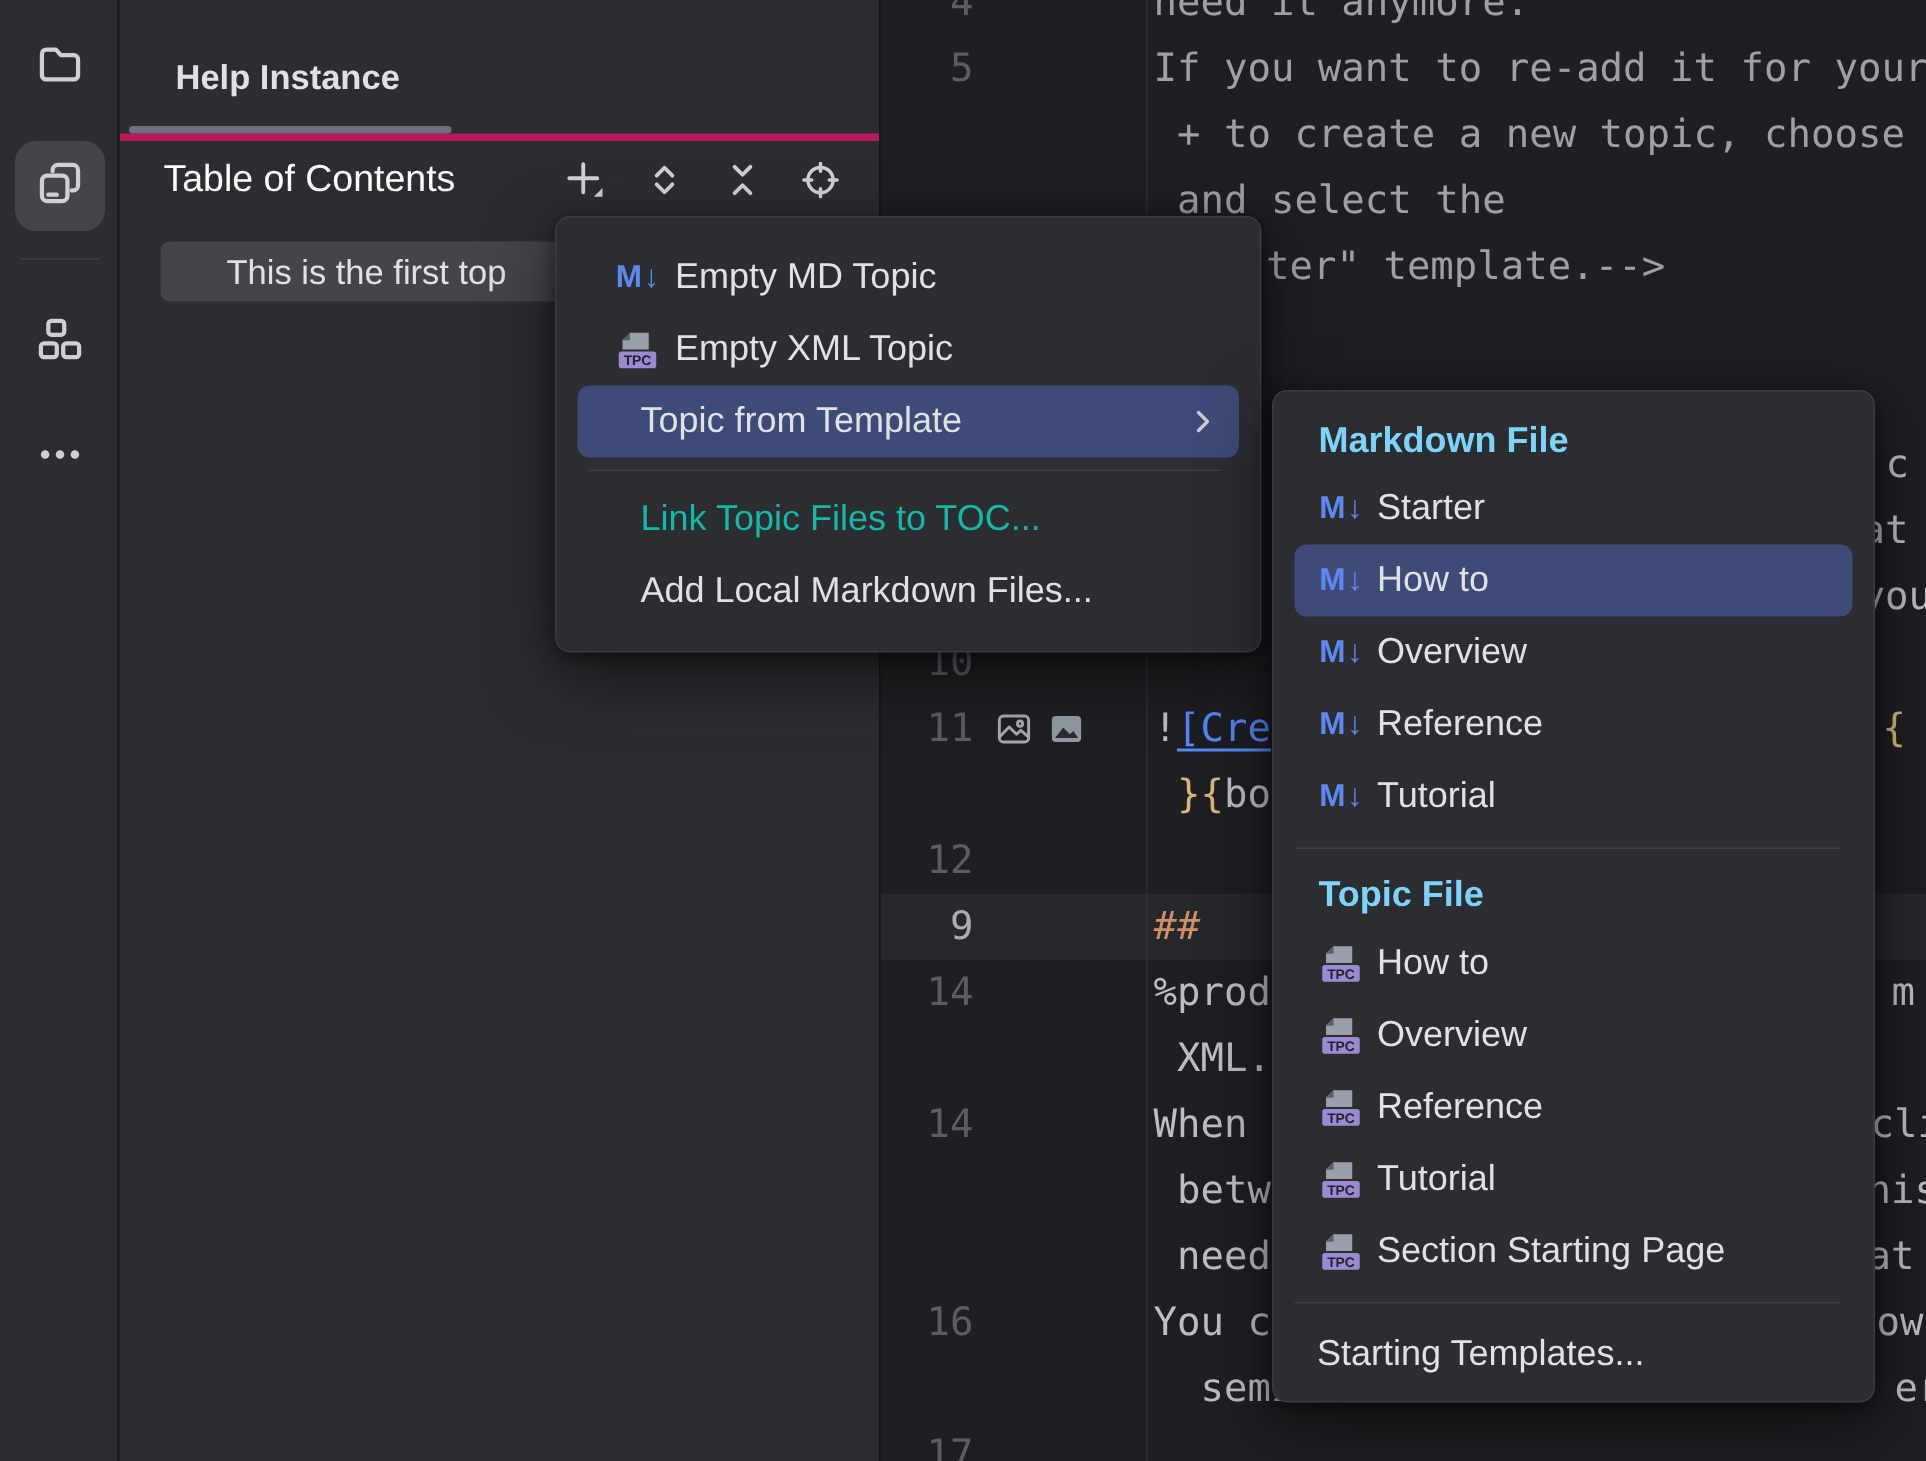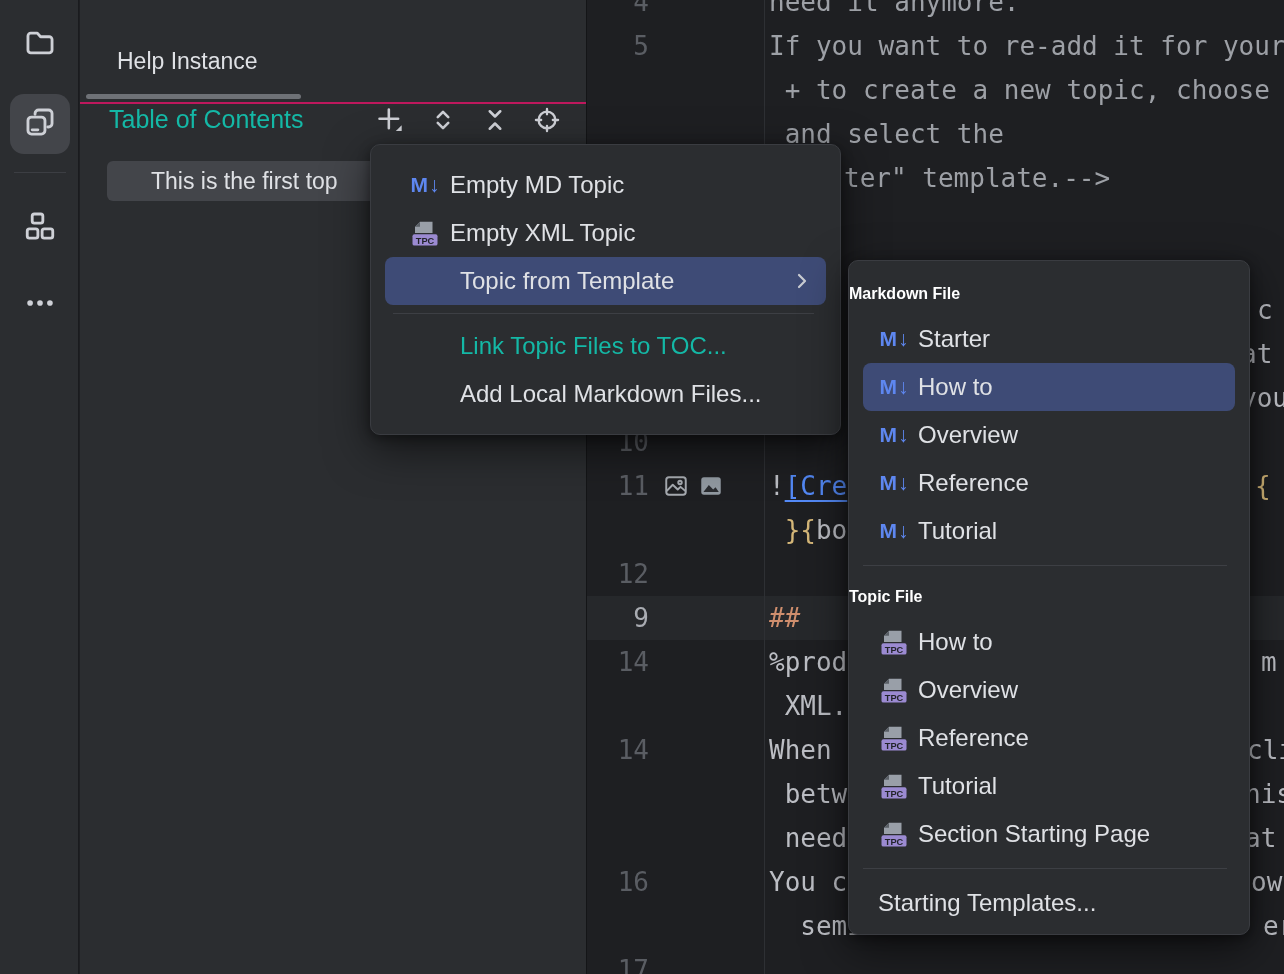--- a/index.html
+++ b/index.html
@@ -10,26 +10,26 @@
   
   #activity-bar{position:absolute;left:0;top:0;width:79px;height:974px;
     background:#2B2D30;border-right:1px solid #1A1B1E;box-sizing:border-box;}
   .act-item{position:absolute;left:10px;width:60px;height:60px;border-radius:14px;
     display:flex;align-items:center;justify-content:center;color:#CED0D6;}
   .act-item.selected{background:#43454A;}
   .act-divider{position:absolute;left:14px;width:52px;height:1px;background:#3C3E43;}
 
   
   #panel{position:absolute;left:80px;top:0;width:506px;height:974px;background:#2B2D30;}
-  #panel-header{position:absolute;left:0;top:18px;width:100%;height:86px;
-    border-bottom:2px solid #be185d;box-sizing:border-box;}
+  #panel-header{position:absolute;left:0;top:8px;width:100%;height:86px;
+    border-bottom:5px solid #be185d;box-sizing:border-box;font-weight:bold;}
   #panel-title{position:absolute;left:37px;top:30px;font-size:23px;color:#DFE1E5;}
   #tab-underline{position:absolute;left:6px;top:76px;width:215px;height:5px;
     border-radius:3px;background:#6E7176;}
-  #toc-title{position:absolute;left:29px;top:105px;font-size:25px;color:#14b8a6;white-space:nowrap;}
+  #toc-title{position:absolute;left:29px;top:105px;font-size:25px;color:#ffffff;white-space:nowrap;}
   .tb-icon{position:absolute;top:106px;width:28px;height:28px;color:#CED0D6;cursor:default;}
   #toc-selected{position:absolute;left:27px;top:161px;width:465px;height:40px;
     border-radius:6px;background:#43454A;color:#DFE1E5;font-size:23px;
     line-height:40px;padding-left:44px;box-sizing:border-box;white-space:nowrap;overflow:hidden;}
 
   
   #editor{position:absolute;left:586px;top:0;width:698px;height:974px;
     background:#1E1F22;border-left:1px solid #141517;box-sizing:content-box;overflow:hidden;}
   #gutter-line{position:absolute;left:177px;top:0;bottom:0;width:1px;background:#2E3034;z-index:2;}
   .ed-row{position:absolute;left:0;width:698px;height:44px;line-height:44px;
@@ -49,31 +49,31 @@
   .gicons{position:absolute;left:76px;top:9px;display:flex;gap:9px;}
 
   
   .popup{position:absolute;background:#2B2D30;border:1px solid #3A3C41;border-radius:10px;
     box-shadow:0 14px 44px rgba(0,0,0,.55),0 3px 12px rgba(0,0,0,.4);box-sizing:border-box;}
   #menu1{left:370px;top:144px;width:471px;height:291px;padding-top:16px;z-index:20;}
   #menu2{left:848px;top:260px;width:402px;height:675px;padding-top:12px;z-index:30;}
   .mi{height:48px;display:flex;align-items:center;margin:0 14px;border-radius:8px;
     font-size:24px;color:#DFE1E5;white-space:nowrap;}
   #menu1 .mi{padding-left:24px;}
-  #menu1 .mi.noicon{padding-left:75px;}
+  #menu1 .mi.noicon{padding-left:42px;}
   #menu2 .mi{padding-left:15px;}
   .mi.sel{background:#3E4B76;}
   .mi.disabled{color:#14b8a6;}
   .ico{width:32px;display:inline-flex;justify-content:center;align-items:center;flex:0 0 32px;margin-right:9px;}
   #menu2 .ico{margin-right:8px;}
   .mdico{color:#5E87F0;font-weight:800;font-size:21px;letter-spacing:0;}
   .mdico .arr{font-weight:400;margin-left:1px;}
   .msep{height:1px;background:#3D3F44;margin:8px 26px 8px 22px;}
   #menu2 .msep{margin:10px 22px 10px 14px;}
-  .mhdr{height:42px;line-height:42px;font-size:16px;font-weight:600;color:#ffffff;}
+  .mhdr{height:42px;line-height:42px;padding-left:30px;font-size:24px;font-weight:600;color:#7dd3fc;}
   .submenu-arrow{margin-left:auto;margin-right:12px;display:flex;align-items:center;}
   .footer-item{padding-left:69px;}
 </style>
 </head>
 <body>
 
 <div id="activity-bar">
   <div class="act-item" style="top:15px;">
     <span>
       <svg width="34" height="34" viewBox="0 0 24 24" fill="none" stroke="currentColor" stroke-width="2" stroke-linejoin="round">

